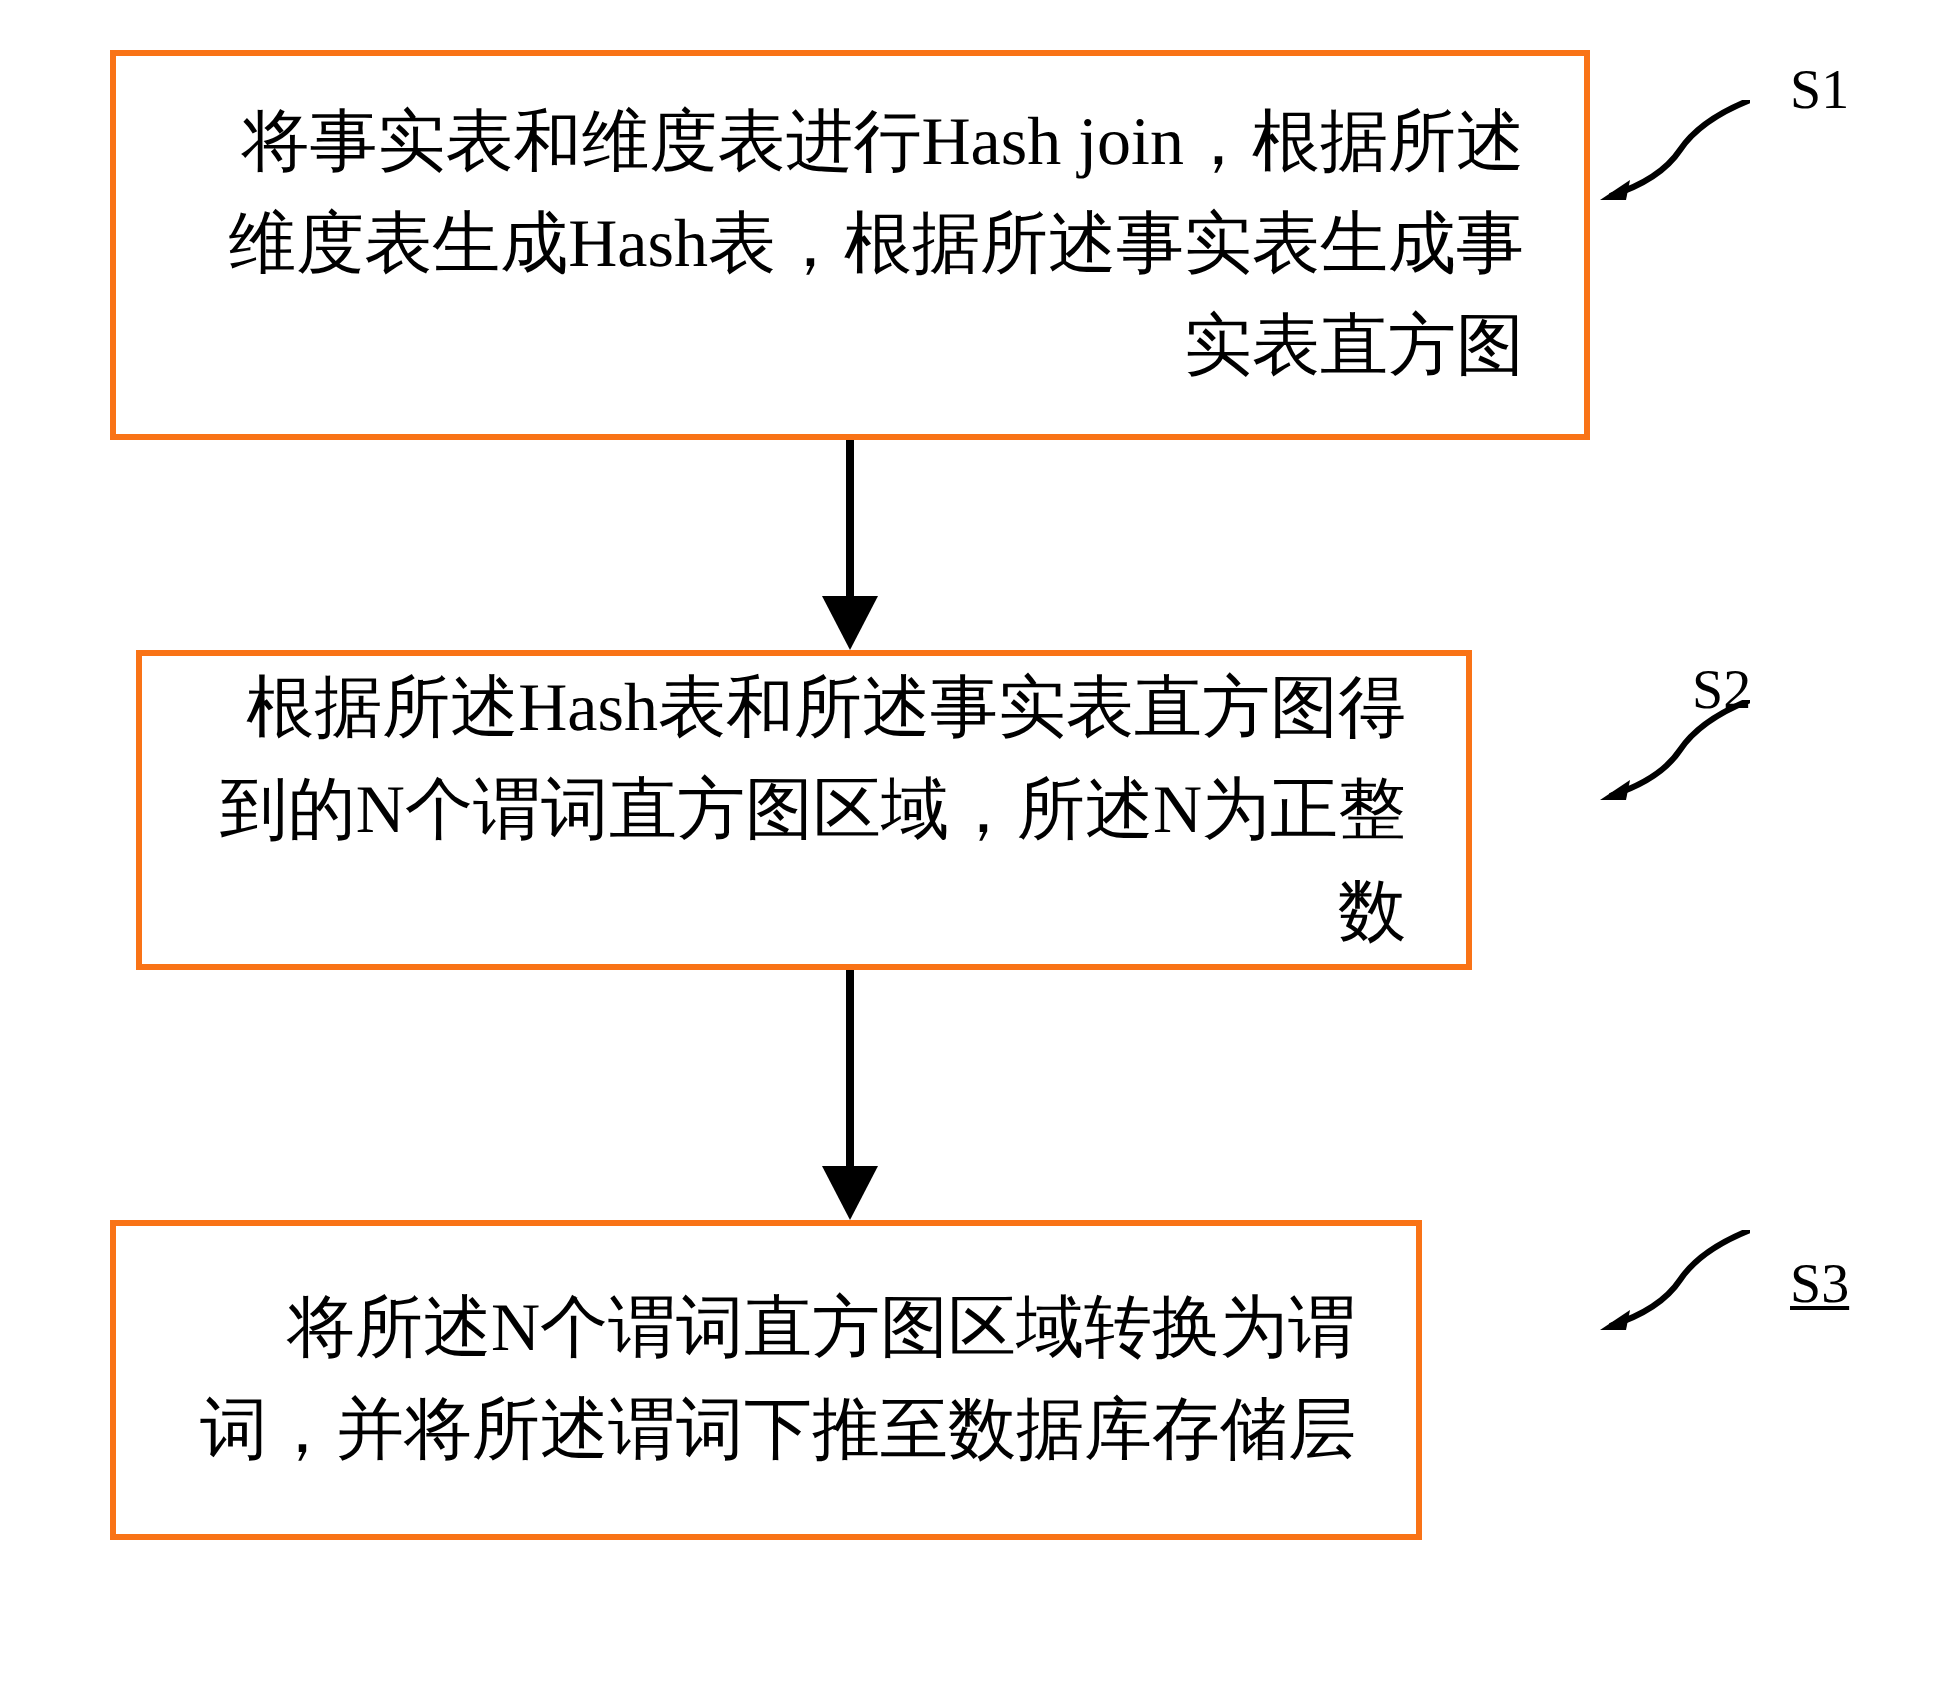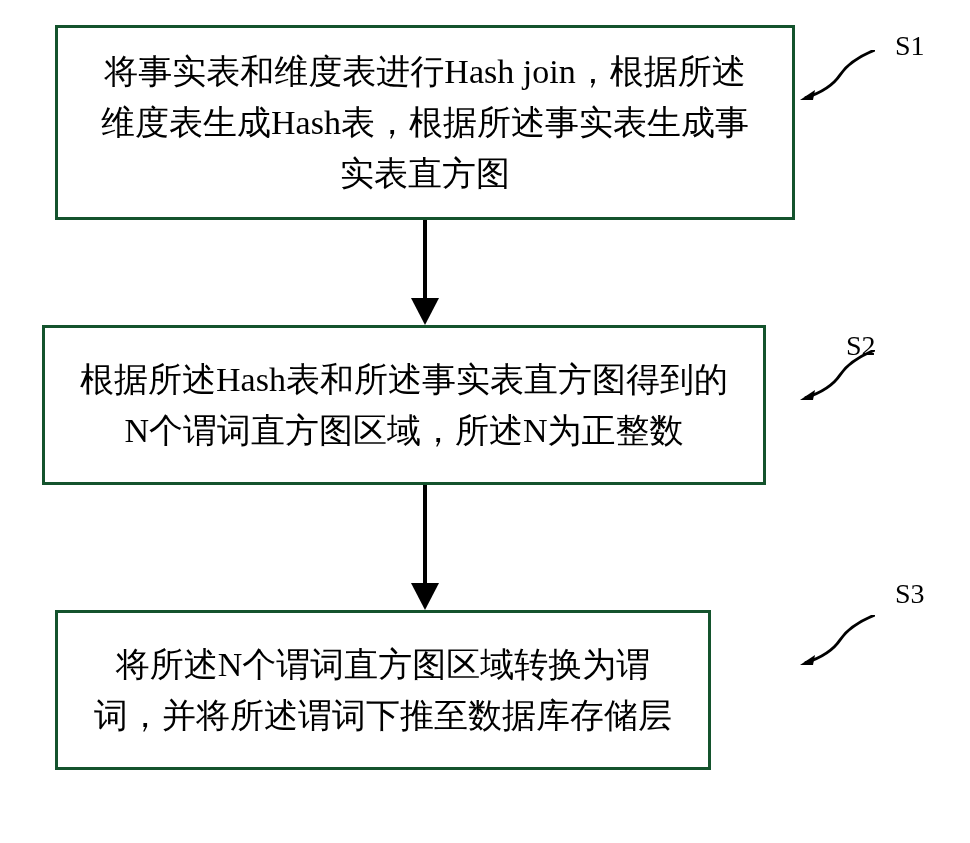--- a/index.html
+++ b/index.html
@@ -14,40 +14,40 @@
       font-family: "SimSun", "宋体", serif;
       position: relative;
     }
     .flowchart {
       position: relative;
       width: 100%;
       height: 100%;
     }
     .box {
       position: absolute;
-      border: 3px solid #14532d;
+      border: 3px solid #f97316;
       background: #fff;
       display: flex;
       align-items: center;
       justify-content: center;
-      text-align: center;
+      text-align: right;
       padding: 20px 30px;
       font-size: 34px;
       line-height: 1.5;
     }
     .box-1 {
       left: 55px;
       top: 25px;
       width: 740px;
       height: 195px;
     }
     .box-2 {
-      left: 42px;
+      left: 68px;
       top: 325px;
-      width: 724px;
+      width: 668px;
       height: 160px;
     }
     .box-3 {
       left: 55px;
       top: 610px;
       width: 656px;
       height: 160px;
     }
     .label {
       position: absolute;
@@ -57,21 +57,22 @@
     .label-1 {
       left: 895px;
       top: 30px;
     }
     .label-2 {
       left: 846px;
       top: 330px;
     }
     .label-3 {
       left: 895px;
-      top: 578px;
+      top: 627px;
+      text-decoration: underline;
     }
     .label-connector {
       position: absolute;
       width: 75px;
       height: 50px;
     }
     .label-connector svg {
       width: 100%;
       height: 100%;
     }

